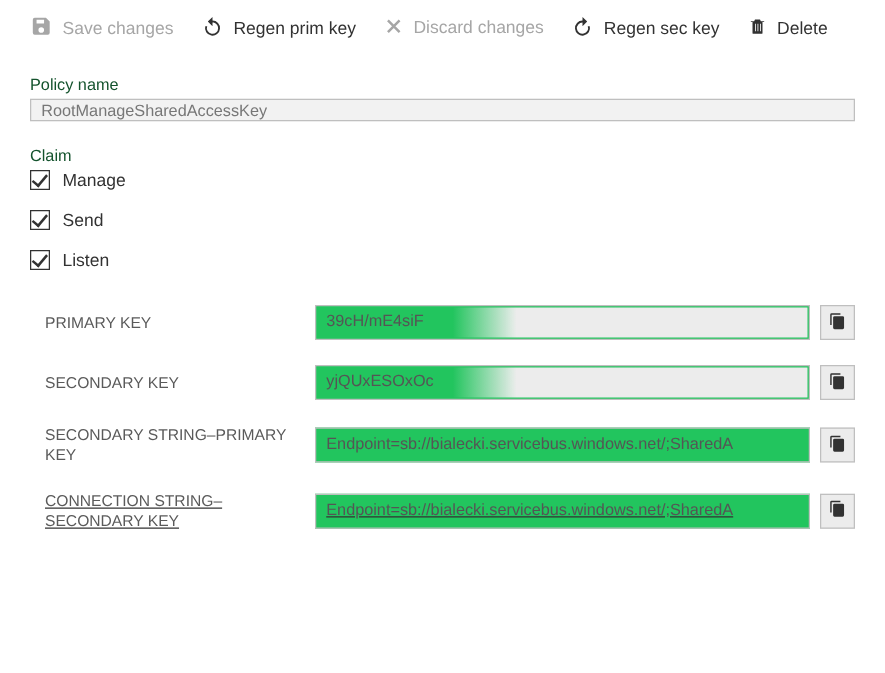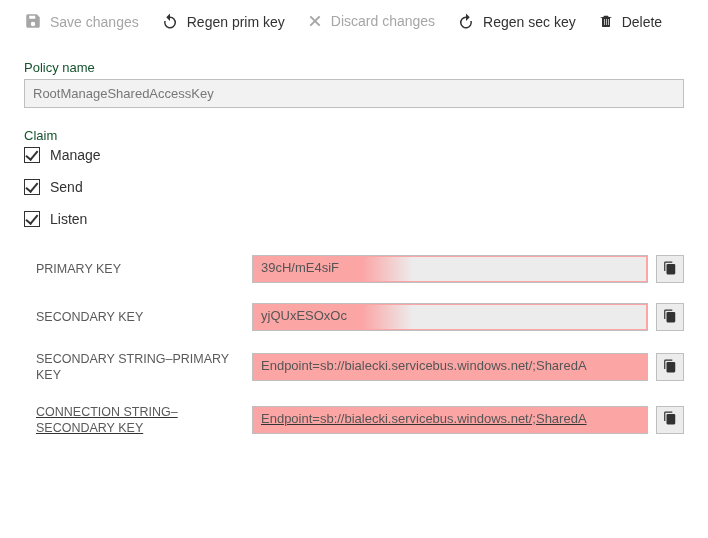--- a/index.html
+++ b/index.html
@@ -36,21 +36,21 @@
       cursor: default;
     }
     .toolbar-btn svg { display: block; }
     .field-label {
       font-size: 13px;
       color: #14532d;
       margin-bottom: 4px;
     }
     .text-input {
       width: 100%;
-      height: 29px;
+      height: 18px;
       padding: 4px 8px;
       border: 1px solid #bfbfbf;
       background: #f2f2f2;
       color: #777;
       font-family: inherit;
       font-size: 13px;
     }
     .section { margin-bottom: 20px; }
     .claims { margin-bottom: 28px; }
     .claim-row {
@@ -100,21 +100,21 @@
       flex: 1;
       display: flex;
       align-items: center;
       gap: 8px;
     }
     .kv-input {
       flex: 1;
       height: 28px;
       padding: 4px 8px;
       border: 1px solid #bfbfbf;
-      background: #fca5a5;
+      background: #22c55e;
       color: #555;
       font-family: inherit;
       font-size: 13px;
       overflow: hidden;
       text-overflow: ellipsis;
       white-space: nowrap;
     }
     .copy-btn {
       width: 28px;
       height: 28px;

